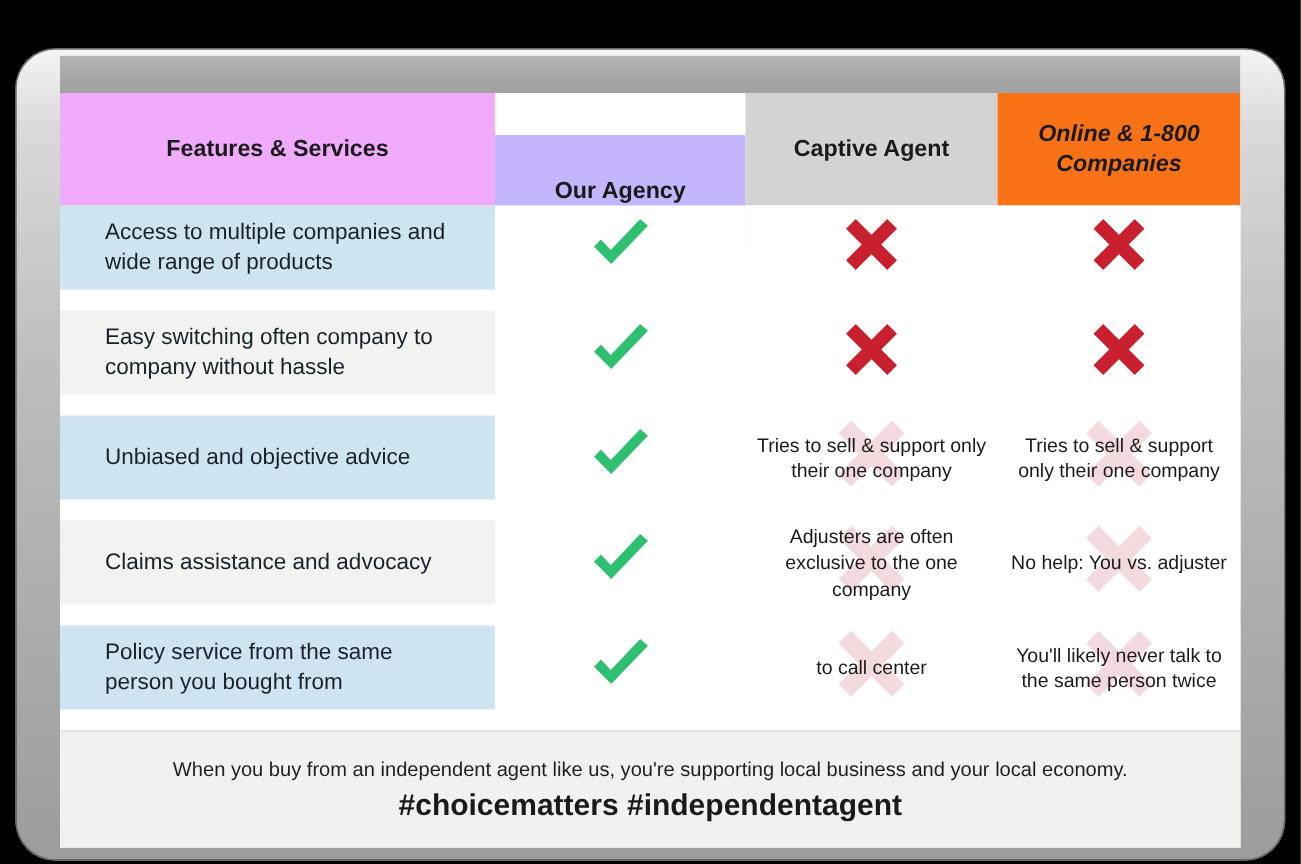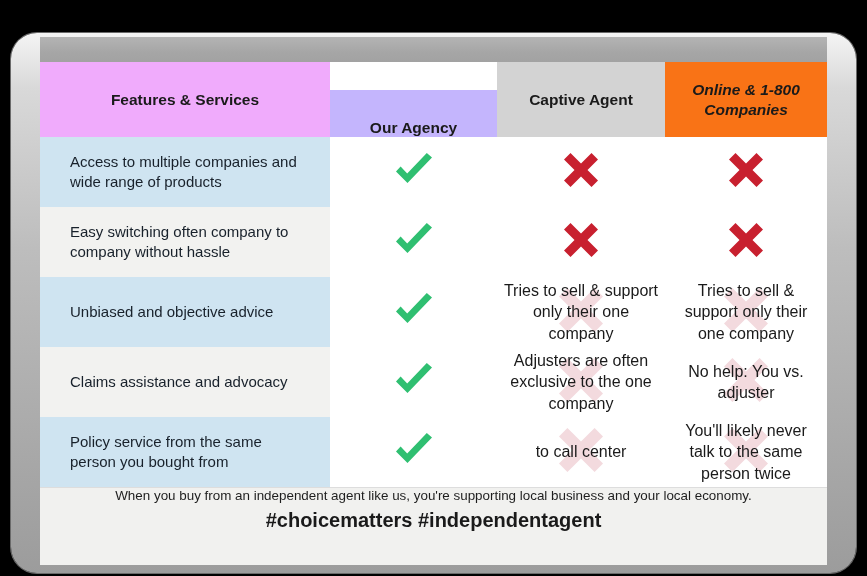--- a/index.html
+++ b/index.html
@@ -85,21 +85,21 @@
     padding: 0 8px;
   }
   .hdr-feature { background: #f0abfc; }
   .hdr-ours    { background: #c4b5fd; margin-top: 28px; }
   .hdr-captive { background: #d3d3d3; }
   .hdr-online  { background: #f97316; font-style: italic; }
 
   
   .body-row { height: 70px; }
   .body-row > div {
-    height: 70px;
+    height: 56px;
     display: flex;
     align-items: center;
     box-sizing: border-box;
   }
   .feature-cell {
     padding: 0 22px 0 30px;
     font-size: 15px;
     color: #18212b;
     line-height: 1.32;
     background: #f2f2f0;
@@ -123,39 +123,39 @@
     position: absolute;
     left: 50%;
     top: 50%;
     transform: translate(-50%, -50%);
     opacity: 1;
     pointer-events: none;
   }
   .cell-note {
     position: relative;
     z-index: 2;
-    font-size: 16px;
+    font-size: 13px;
     color: #1a1a1a;
     line-height: 1.32;
     width: 100%;
     text-align: center;
     padding: 0 6px;
     box-sizing: border-box;
   }
 
   
   #table-footer {
     width: 787px;
     height: 78px;
     background: #f1f1ef;
     border-top: 1px solid #dddddd;
     display: flex;
     flex-direction: column;
     align-items: center;
-    justify-content: flex-start;
+    justify-content: center;
   }
   #footer-line1 {
     font-size: 13.4px;
     color: #1e1e1e;
     margin-bottom: 6px;
   }
   #footer-line2 {
     font-size: 20px;
     font-weight: bold;
     color: #1a1a1a;

